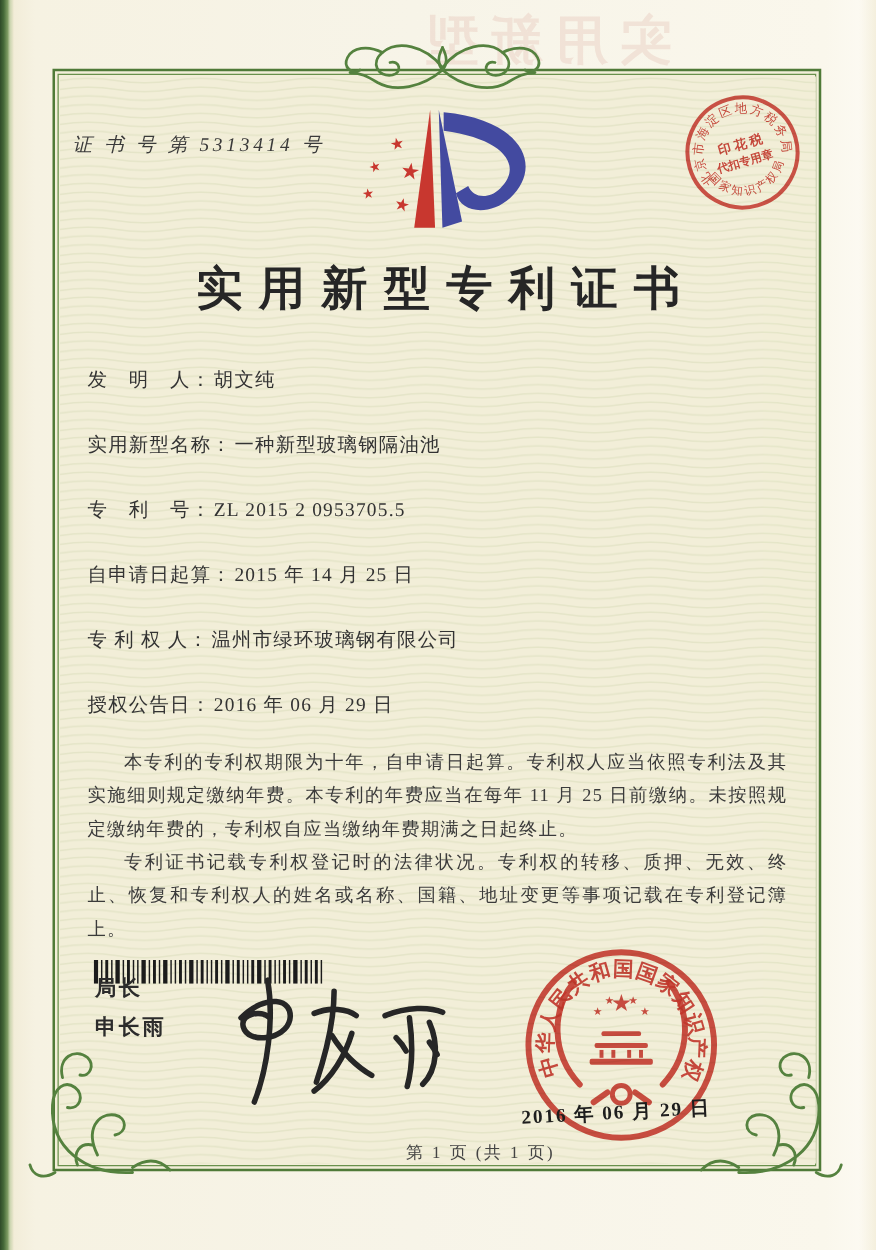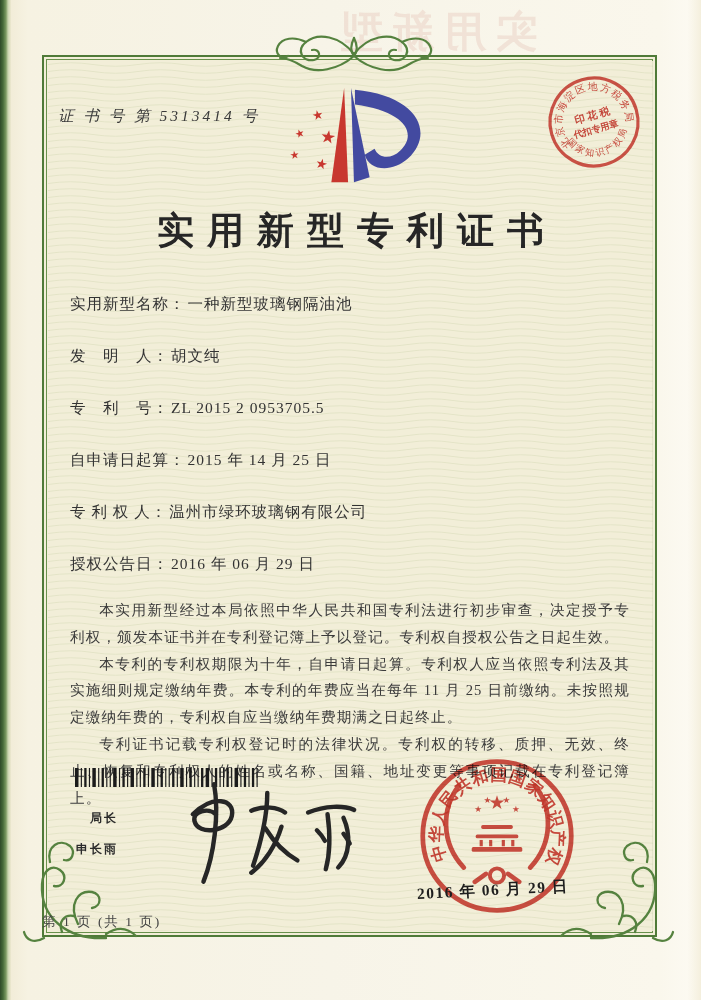--- a/index.html
+++ b/index.html
@@ -21,29 +21,29 @@
   .title{position:absolute;left:0;top:206px;width:100%;text-align:center;
     font-size:37px;font-weight:600;letter-spacing:13px;color:#262626;text-indent:13px;}
   .fields{position:absolute;left:70px;top:294px;width:545px;}
   .field-row{height:52px;font-size:15.5px;color:#333;letter-spacing:1px;white-space:nowrap;}
   .flabel{display:inline-block;}
   .fvalue{display:inline-block;margin-left:2px;}
   .paras{position:absolute;left:70px;top:597px;width:560px;font-size:14.6px;line-height:26.8px;
     color:#3b3b3b;text-align:justify;letter-spacing:1.1px;}
   .paras p{margin:0;text-indent:2em;}
   .barcode{position:absolute;left:75px;top:768px;}
-  .director{position:absolute;left:76px;top:803px;font-family:"Liberation Sans","DejaVu Sans",sans-serif;
-    font-weight:700;font-size:12px;color:#2c2c2c;line-height:31px;letter-spacing:2px;text-align:right;}
+  .director{position:absolute;left:76px;top:775px;font-family:"Liberation Sans","DejaVu Sans",sans-serif;
+    font-weight:700;font-size:17px;color:#2c2c2c;line-height:31px;letter-spacing:2px;}
   .signature{position:absolute;left:168px;top:778px;}
   .seal-main{position:absolute;left:418px;top:757px;width:158px;height:158px;mix-blend-mode:multiply;}
   .seal-date{position:absolute;left:417px;top:880px;font-size:15.5px;font-weight:700;letter-spacing:1.5px;
     color:#1e1e1e;transform:rotate(-3deg);white-space:nowrap;}
   .seal-tax{position:absolute;left:546px;top:74px;width:96px;height:96px;transform:rotate(-16deg);mix-blend-mode:multiply;}
-  .footer{position:absolute;left:42px;top:913px;width:611px;
-    font-size:13.5px;letter-spacing:2px;color:#444;}
+  .footer{position:absolute;left:42px;top:913px;width:611px;text-align:center;
+    font-size:13.5px;letter-spacing:2px;color:#444;padding-left:37px;}
   .ornament{position:absolute;pointer-events:none;}
   .edge-shadow{position:absolute;right:0;top:0;bottom:0;width:14px;
     background:linear-gradient(270deg,#f4efdd 0,rgba(244,239,221,0) 100%);}
 </style>
 </head>
 <body>
 
 <div class="page">
 
   <div class="frame">
@@ -108,30 +108,29 @@
       <text x="29" y="56" font-size="11" transform="rotate(-18 29 56)">★</text>
       <text x="56" y="62" font-size="18" transform="rotate(8 56 62)">★</text>
       <text x="23" y="78" font-size="11" transform="rotate(-8 23 78)">★</text>
       <text x="49" y="88" font-size="14" transform="rotate(14 49 88)">★</text>
     </g>
   </svg>
 
   <div class="title">实用新型专利证书</div>
 
   <div class="fields">
+    <div class="field-row"><span class="flabel">发　明　人：</span><span class="fvalue">胡文纯</span></div>
     <div class="field-row"><span class="flabel">实用新型名称：</span><span class="fvalue">一种新型玻璃钢隔油池</span></div>
-    <div class="field-row"><span class="flabel">发　明　人：</span><span class="fvalue">胡文纯</span></div>
     <div class="field-row"><span class="flabel">专　利　号：</span><span class="fvalue">ZL 2015 2 0953705.5</span></div>
     <div class="field-row"><span class="flabel">自申请日起算：</span><span class="fvalue">2015 年 14 月 25 日</span></div>
     <div class="field-row"><span class="flabel">专 利 权 人：</span><span class="fvalue">温州市绿环玻璃钢有限公司</span></div>
     <div class="field-row"><span class="flabel">授权公告日：</span><span class="fvalue">2016 年 06 月 29 日</span></div>
   </div>
 
   <div class="paras">
-    <p>本实用新型经过本局依照中华人民共和国专利法进行初步审查，决定授予专利权，颁发本证书并在专利登记簿上予以登记。专利权自授权公告之日起生效。</p>
     <p>本专利的专利权期限为十年，自申请日起算。专利权人应当依照专利法及其实施细则规定缴纳年费。本专利的年费应当在每年 11 月 25 日前缴纳。未按照规定缴纳年费的，专利权自应当缴纳年费期满之日起终止。</p>
     <p>专利证书记载专利权登记时的法律状况。专利权的转移、质押、无效、终止、恢复和专利权人的姓名或名称、国籍、地址变更等事项记载在专利登记簿上。</p>
   </div>
 
   <svg class="barcode" width="185" height="19" viewBox="0 0 160 20" preserveAspectRatio="none">
     <g fill="#1b1b1b">
       <rect x="0" y="0" width="3" height="20"></rect>
         <rect x="5" y="0" width="1" height="20"></rect>
         <rect x="8" y="0" width="2" height="20"></rect>
         <rect x="12" y="0" width="1" height="20"></rect>

